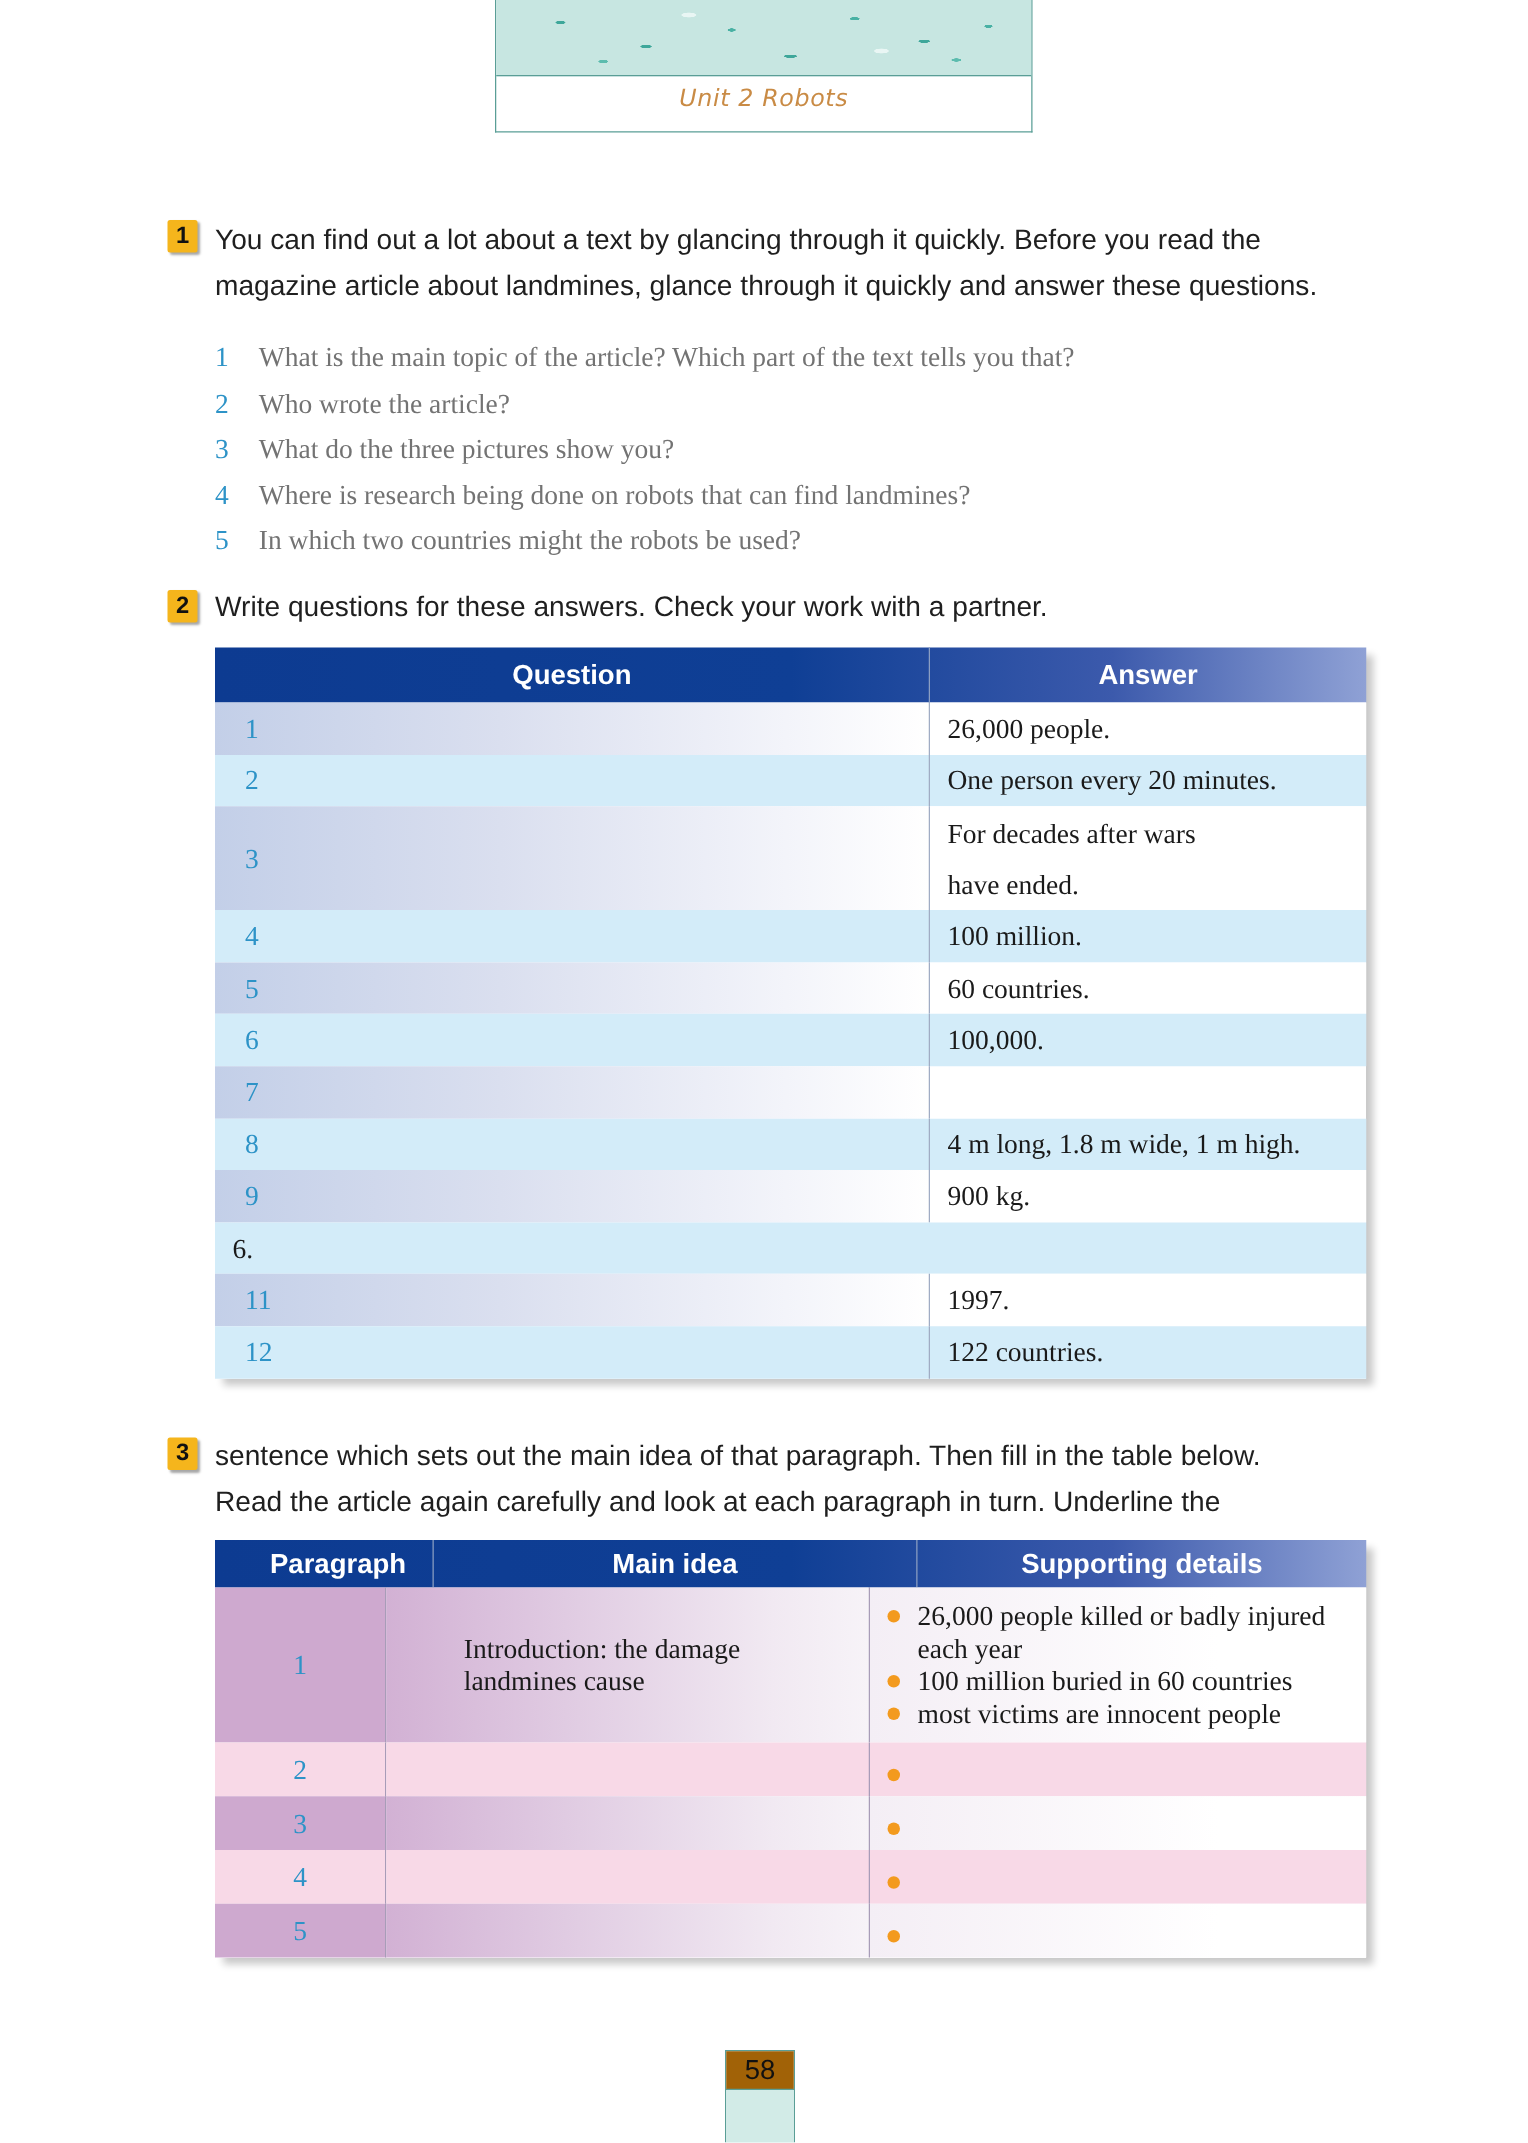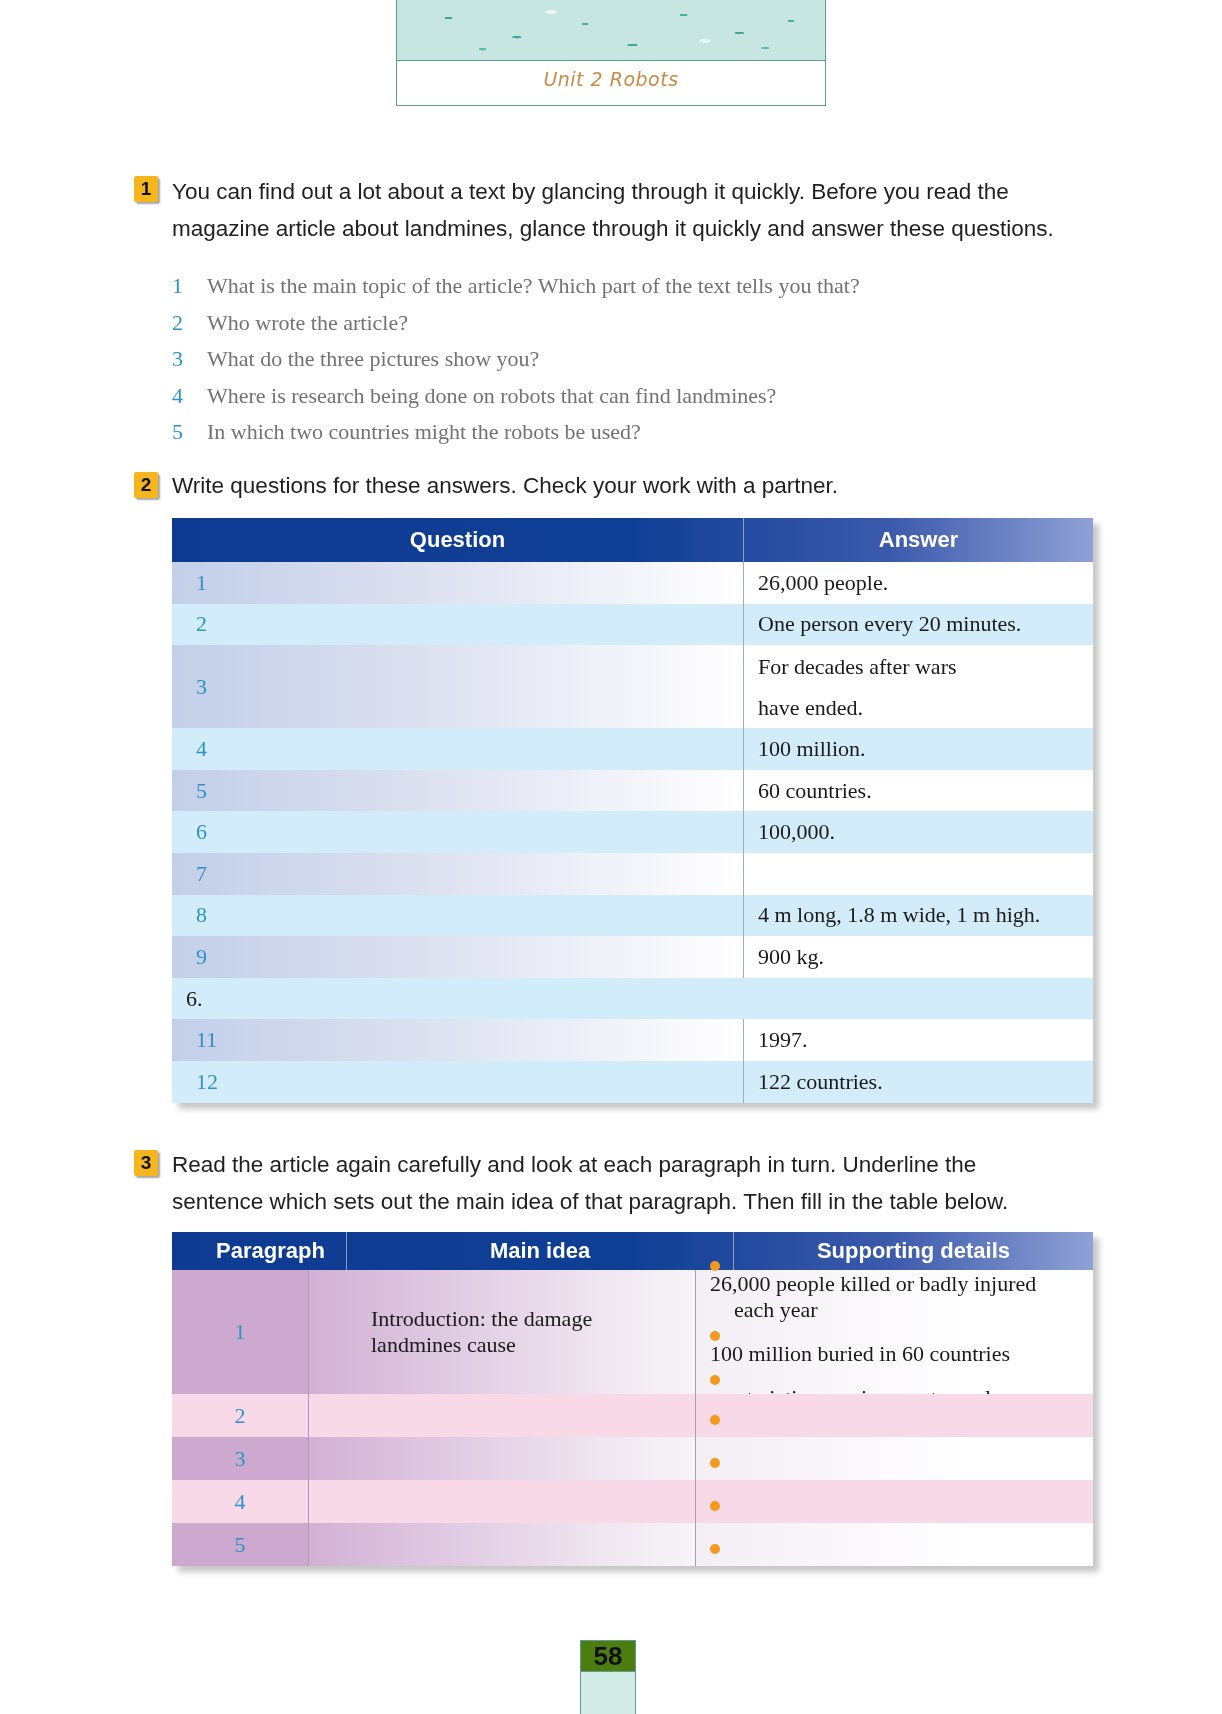--- a/index.html
+++ b/index.html
@@ -91,33 +91,33 @@
   .t2-row.first { height: 124px; }
   .t2-row .pc { width: 137px; box-sizing: border-box; border-right: 1.5px solid #a89cb8;
     display: flex; align-items: center; justify-content: center; color: #2d93c7; }
   .t2-row .mc { width: 387px; box-sizing: border-box; border-right: 1.5px solid #a89cb8;
     display: flex; align-items: center; padding-left: 62px; color: #1a1a1a; line-height: 26px; }
   .t2-row .sc { flex: 1; padding-left: 14px; display: flex; flex-direction: column; justify-content: center; }
   .t2-row.odd .pc { background: #cea9cf; }
   .t2-row.odd .mc { background: linear-gradient(to right, #d2b1d4 0%, #e1cde3 40%, #f1e9f2 80%, #f7f3f8 100%); }
   .t2-row.odd .sc { background: linear-gradient(to right, #f4eef5 0%, #ffffff 70%); }
   .t2-row.even .pc, .t2-row.even .mc, .t2-row.even .sc { background: #f8d9e7; }
-  .bullet-item { display: flex; align-items: flex-start; line-height: 26px; color: #1a1a1a; flex-direction: column; }
+  .bullet-item { display: flex; align-items: flex-start; line-height: 26px; color: #1a1a1a; }
   .bullet { width: 10px; height: 10px; border-radius: 50%; background: #f39a1e;
     margin-top: 8px; margin-right: 14px; flex-shrink: 0; }
   .indent { padding-left: 24px; line-height: 26px; }
 
   
   .page-num-box {
     position: absolute; left: 580px; top: 1640px; width: 56px; height: 74px;
     border: 1.5px solid #5a9e96; border-bottom: none; box-sizing: border-box;
   }
   .page-num {
-    height: 30px; line-height: 30px; text-align: center; font-weight: bold; font-size: 26px;
-    border-bottom: 1.5px solid #5a9e96; background: #4d7c0f; color: #111;
+    height: 30px; line-height: 30px; text-align: center; font-weight: normal; font-size: 22px;
+    border-bottom: 1.5px solid #5a9e96; background: #a16207; color: #111;
   }
   .page-num-fill { background: #d2ebe7; height: 44px; }
 </style>
 </head>
 <body>
 
 <div class="banner">
   <div class="banner-image"></div>
   <div class="banner-title">Unit 2 Robots</div>
 </div>
@@ -226,22 +226,22 @@
   <div class="t1-row even">
     <div class="qc">
         <span>12</span>
       </div>
     <div class="ac">122 countries.</div>
   </div>
 </div>
 
 <div class="ex-num" style="left:134px; top:1150px;">3</div>
 <div class="ex-text" style="top:1146px;">
+  <div>sentence which sets out the main idea of that paragraph. Then fill in the table below.</div>
   <div>Read the article again carefully and look at each paragraph in turn. Underline the</div>
-  <div>sentence which sets out the main idea of that paragraph. Then fill in the table below.</div>
 </div>
 
 <div class="table2">
   <div class="t-head">
     <div class="t2-pcol h">Paragraph</div>
     <div class="t2-mcol">Main idea</div>
     <div class="t2-scol">Supporting details</div>
   </div>
   <div class="t2-row odd first">
     <div class="pc">1</div>

